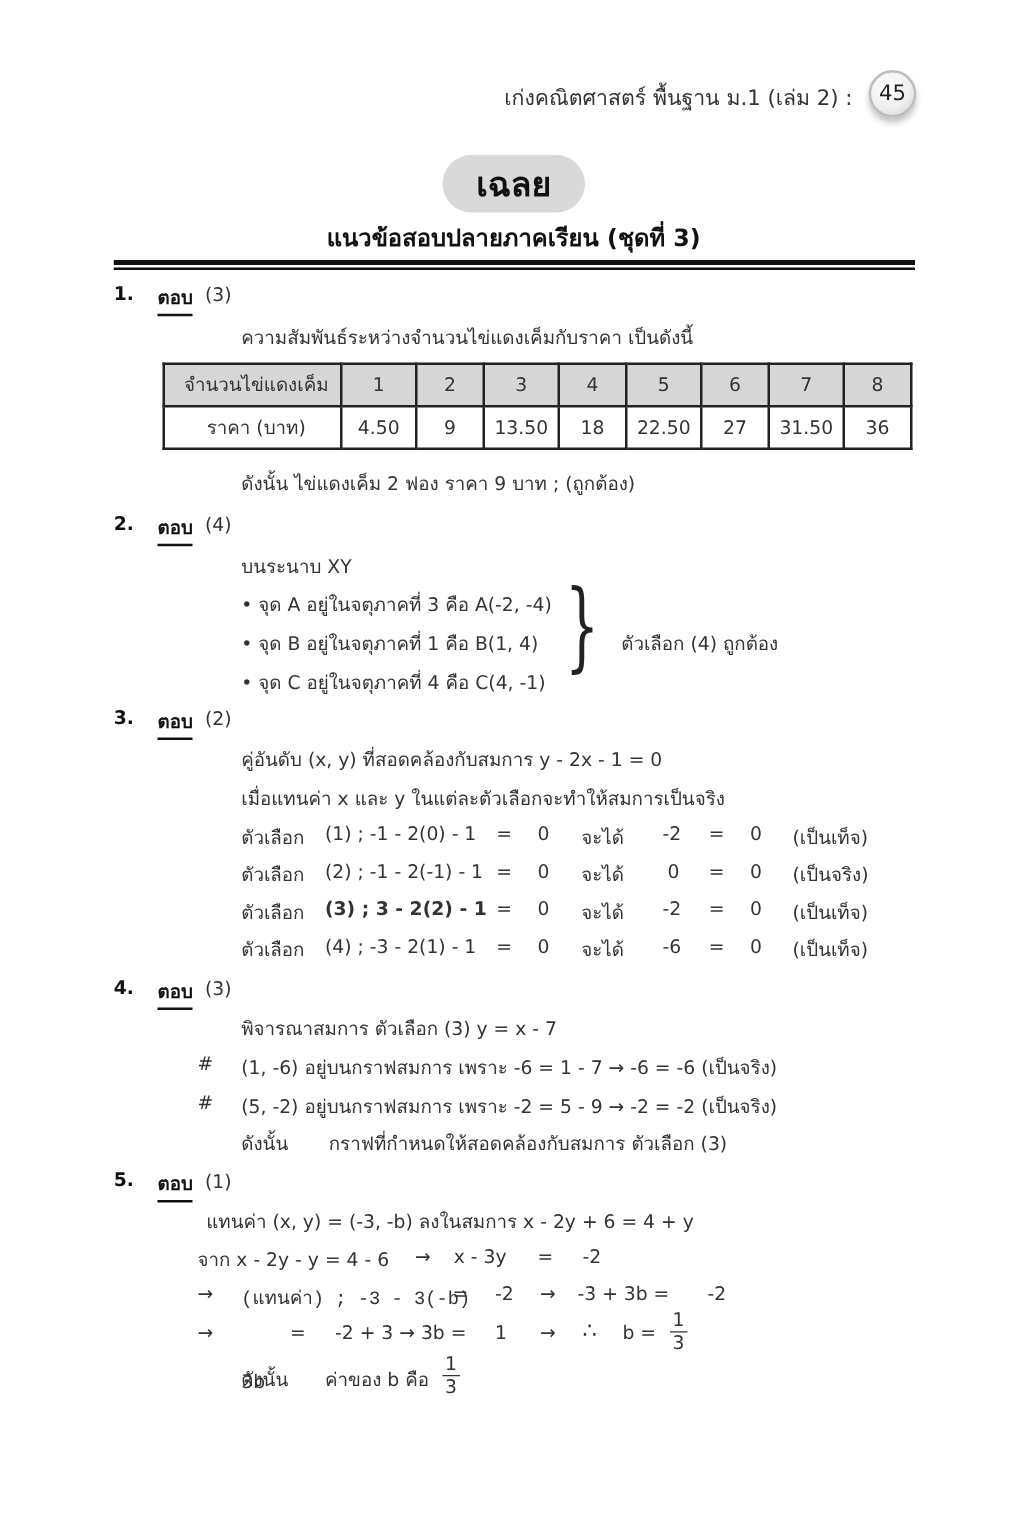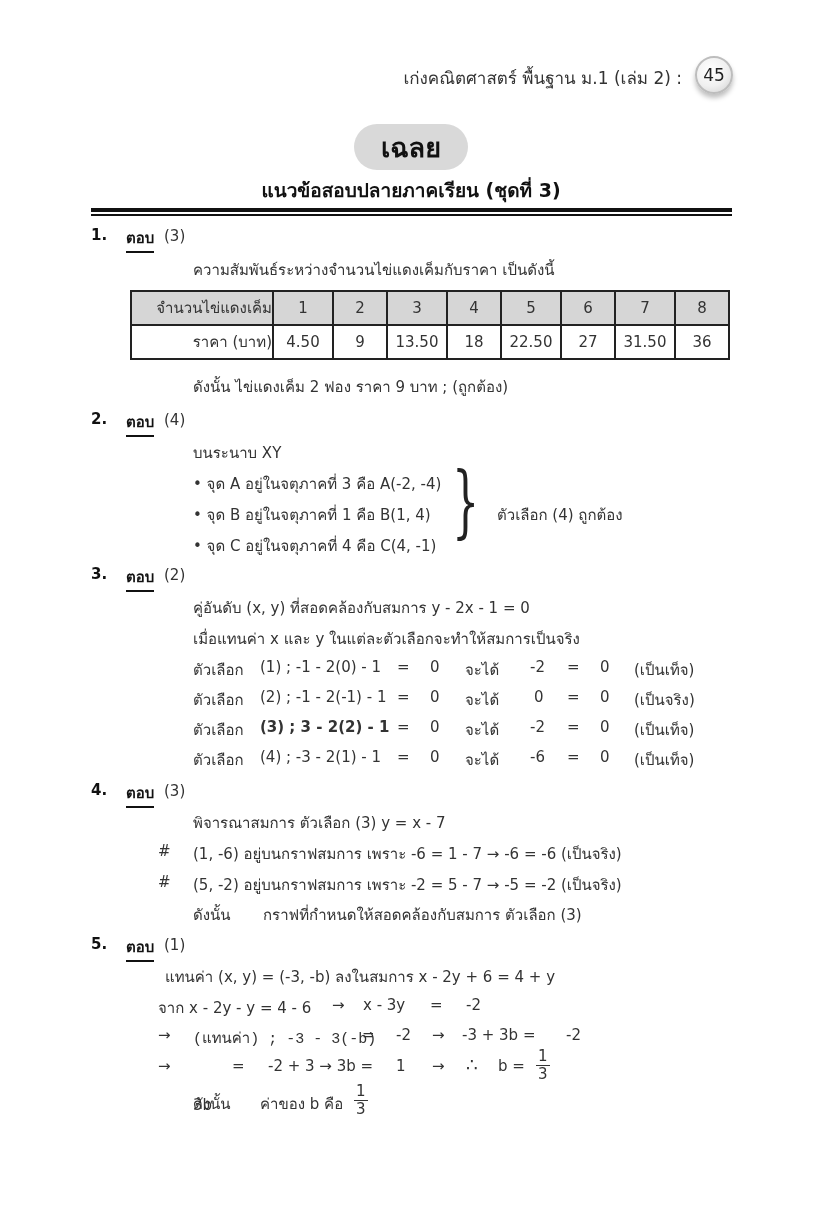--- a/index.html
+++ b/index.html
@@ -17,21 +17,21 @@
   .subtitle { left: 0; width: 822px; top: 175px; text-align: center; font-size: 19px; font-weight: bold; color: #111; }
   .rule-thick { left: 91px; width: 641px; top: 208px; height: 4px; background: #111; }
   .rule-thin { left: 91px; width: 641px; top: 214px; height: 2px; background: #111; }
   .qnum { font-size: 15px; font-weight: bold; color: #111; }
   .ans-label { font-size: 15px; font-weight: bold; color: #111; border-bottom: 2px solid #111; padding-bottom: 1px; }
   .ans-choice { font-size: 15px; color: #333; }
   .txt { font-size: 15px; color: #333; }
   table.data-table { position: absolute; left: 130px; top: 290px; border-collapse: collapse; font-size: 15px; color: #333; }
   table.data-table td { border: 2px solid #222; height: 32px; text-align: center; padding: 0; }
   table.data-table tr.head td { background: #d6d6d6; }
-  table.data-table td.rowlabel { text-align: right; padding-left: 6px; width: 134px; }
+  table.data-table td.rowlabel { text-align: center; padding-left: 6px; width: 134px; }
   .brace { left: 452px; top: 462px; font-size: 78px; line-height: 1; color: #222; transform: scaleX(0.55); transform-origin: left top; font-family: "DejaVu Serif", serif; }
   .frac { display: inline-block; vertical-align: middle; text-align: center; line-height: 1; }
   .frac .num { display: block; border-bottom: 1.5px solid #333; padding: 0 2px 1px 2px; }
   .frac .den { display: block; padding-top: 1px; }
 </style>
 </head>
 <body>
 
 <div class="abs header-title">เก่งคณิตศาสตร์ พื้นฐาน ม.1 (เล่ม 2) :</div>
 <div class="abs page-badge">45</div>
@@ -143,21 +143,21 @@
 </div>
 
 <div>
   <span class="abs qnum" style="left:91px; top:781px;">4.</span>
   <span class="abs ans-label" style="left:126px; top:781px;">ตอบ</span>
   <span class="abs ans-choice" style="left:164px; top:782px;">(3)</span>
   <span class="abs txt" style="left:193px; top:811px;">พิจารณาสมการ ตัวเลือก (3) y = x - 7</span>
   <span class="abs txt" style="left:158px; top:842px;">#</span>
   <span class="abs txt" style="left:193px; top:842px;">(1, -6) อยู่บนกราฟสมการ เพราะ -6 = 1 - 7 → -6 = -6 (เป็นจริง)</span>
   <span class="abs txt" style="left:158px; top:873px;">#</span>
-  <span class="abs txt" style="left:193px; top:873px;">(5, -2) อยู่บนกราฟสมการ เพราะ -2 = 5 - 7 → -5 = -2 (เป็นจริง)</span>
+  <span class="abs txt" style="left:193px; top:873px;">(5, -2) อยู่บนกราฟสมการ เพราะ -2 = 5 - 9 → -2 = -2 (เป็นจริง)</span>
   <span class="abs txt" style="left:193px; top:903px;">ดังนั้น</span>
   <span class="abs txt" style="left:263px; top:903px;">กราฟที่กำหนดให้สอดคล้องกับสมการ ตัวเลือก (3)</span>
 </div>
 
 <div>
   <span class="abs qnum" style="left:91px; top:935px;">5.</span>
   <span class="abs ans-label" style="left:126px; top:935px;">ตอบ</span>
   <span class="abs ans-choice" style="left:164px; top:936px;">(1)</span>
 
   <span class="abs txt" style="left:165px; top:965px;text-align:right;">แทนค่า (x, y) = (-3, -b) ลงในสมการ x - 2y + 6 = 4 + y</span>

